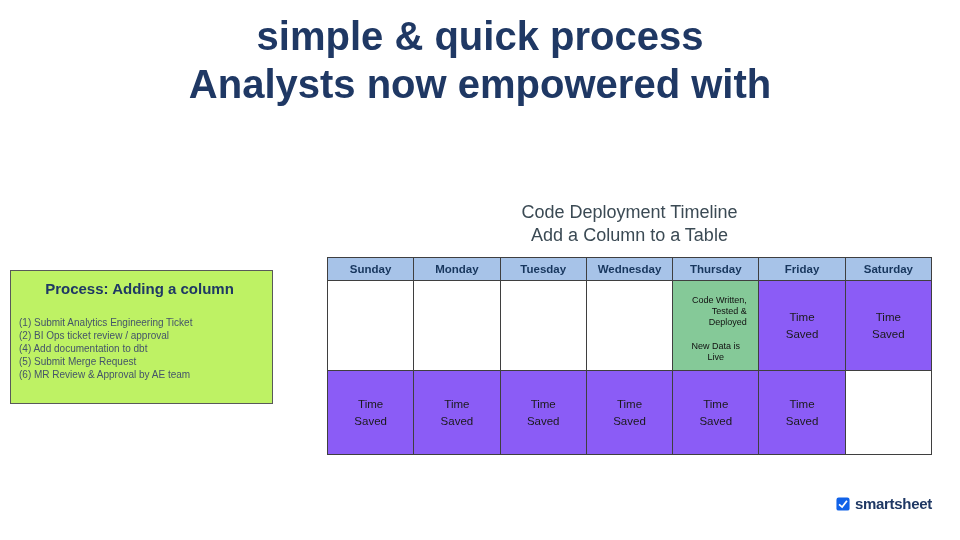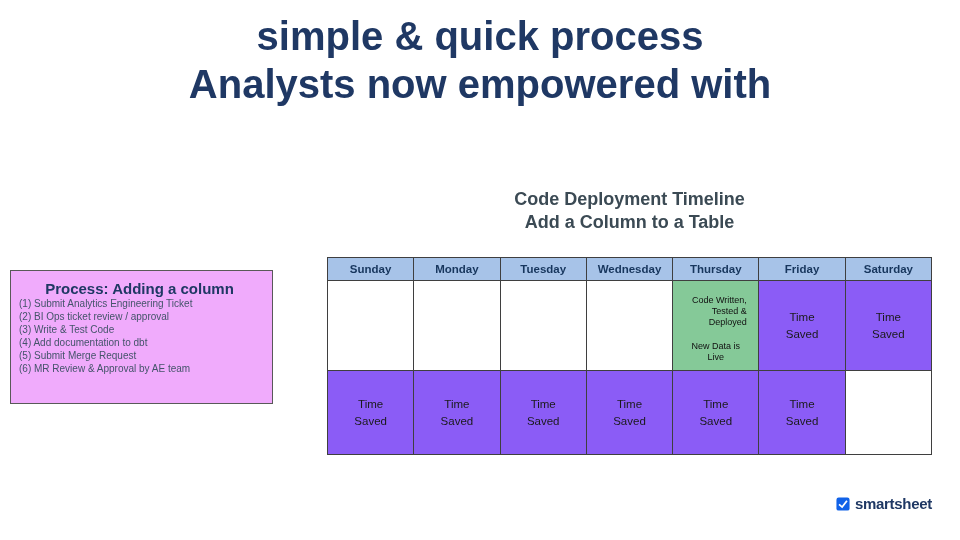--- a/index.html
+++ b/index.html
@@ -22,43 +22,43 @@
     line-height:1.2;
   }
 
   
   .process-box {
     position:absolute;
     left:10px; top:270px;
     width:263px; height:134px;
     border:1.5px solid #595959;
     padding:9px 12px 8px 8px;
-    background:#f0abfc;
+    background:#bef264;
   }
   .process-title {
     text-align:center;
     font-size:15px;
     font-weight:bold;
     color:#1F3864;
   }
-  .process-steps { }
+  .process-steps { margin-top:19px; }
   .process-step {
     font-size:10px;
     color:#44546A;
     line-height:13px;
     white-space:nowrap;
   }
 
   
   .timeline-title {
     position:absolute;
-    left:327px; top:188px; width:605px;
+    left:327px; top:201px; width:605px;
     text-align:center;
     font-size:18px;
-    font-weight:bold;
+    font-weight:normal;
     color:#3B4A54;
     line-height:23px;
   }
 
   
   table.timeline {
     position:absolute;
     left:327px; top:257px;
     width:605px;
     border-collapse:collapse;
@@ -122,21 +122,20 @@
 <div class="slide-title">
   <div>simple &amp; quick process</div>
   <div>Analysts now empowered with</div>
 </div>
 
 <div class="process-box">
   <div class="process-title">Process: Adding a column</div>
   <div class="process-steps">
     <div class="process-step">(1) Submit Analytics Engineering Ticket</div>
     <div class="process-step">(2) BI Ops ticket review / approval</div>
-    <div class="process-step">(3) Write &amp; Test Code</div>
     <div class="process-step">(4) Add documentation to dbt</div>
     <div class="process-step">(5) Submit Merge Request</div>
     <div class="process-step">(6) MR Review &amp; Approval by AE team</div>
   </div>
 </div>
 
 <div class="timeline-title">
   <div>Code Deployment Timeline</div>
   <div>Add a Column to a Table</div>
 </div>

